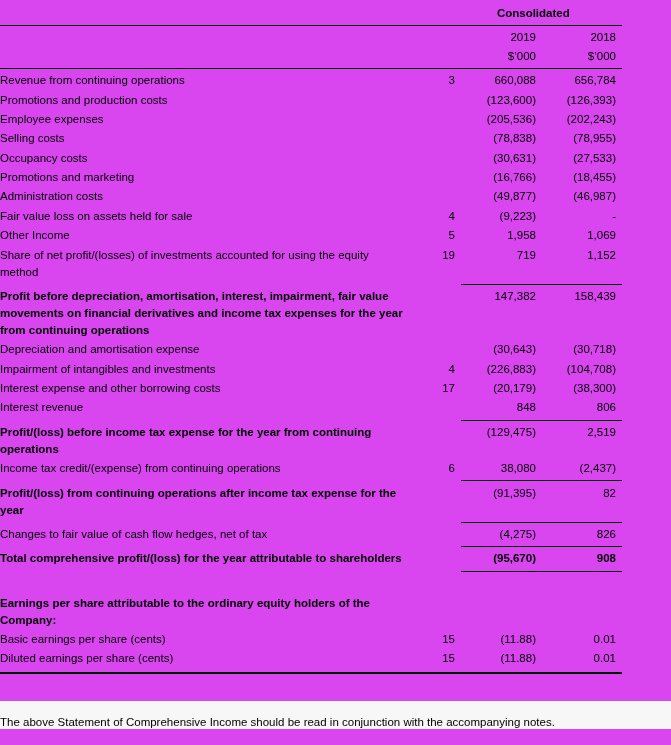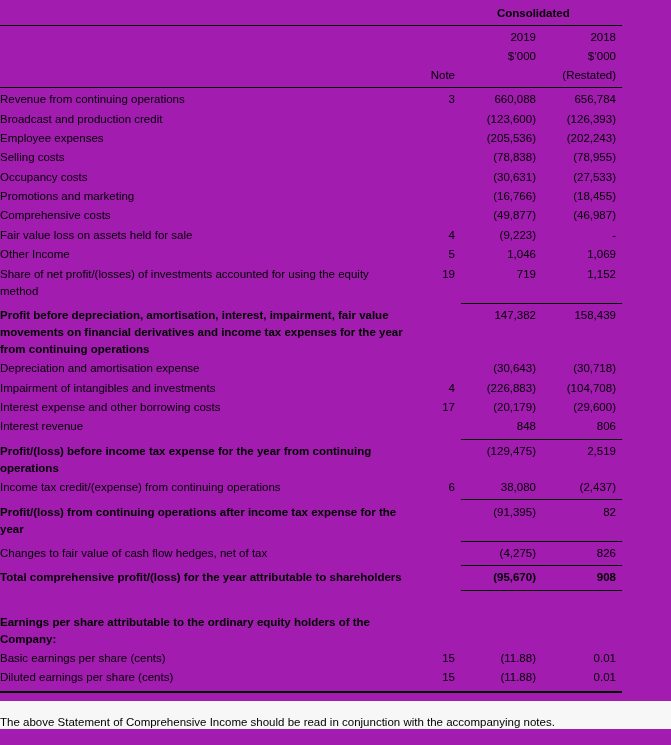--- a/index.html
+++ b/index.html
@@ -2,21 +2,21 @@
 <html><head>
 <meta charset="utf-8">
 <style>
   * { margin: 0; padding: 0; box-sizing: border-box; }
   html, body { background: #ffffff; }
   .page {
     width: 671px;
     height: 745px;
     position: relative;
     overflow: hidden;
-    background: #a21caf;
+    background: #d946ef;
     color: #000000;
     font-family: "Liberation Sans", sans-serif;
     font-size: 11.5px;
   }
   .table { width: 622px; padding-top: 3px; }
   .row { display: flex; align-items: flex-start; padding: 1.2px 6px 1.2px 0; }
   .label { width: 420px; white-space: pre; line-height: 17px; }
   .note  { width: 35px;  text-align: right; line-height: 17px; }
   .v1    { width: 81px;  text-align: right; line-height: 17px; }
   .v2    { width: 80px;  text-align: right; line-height: 17px; }
@@ -62,38 +62,32 @@
       <span class="v2">2018</span>
     </div>
 
     <div class="row head-row">
       <span class="label"></span>
       <span class="note"></span>
       <span class="v1">$’000</span>
       <span class="v2">$’000</span>
     </div>
 
-    <div class="row head-row">
-      <span class="label"></span>
-      <span class="note">Note</span>
-      <span class="v1"></span>
-      <span class="v2">(Restated)</span>
-    </div>
 
     <div class="rule full"></div>
 
     <div id="rows-container">
         <div class="row body-row">
     <span class="label">Revenue from continuing operations</span>
     <span class="note">3</span>
     <span class="v1">660,088</span>
     <span class="v2">656,784</span>
   </div>
         <div class="row body-row">
-    <span class="label">Broadcast and production credit</span>
+    <span class="label">Promotions and production costs</span>
     <span class="note"></span>
     <span class="v1">(123,600)</span>
     <span class="v2">(126,393)</span>
   </div>
         <div class="row body-row">
     <span class="label">Employee expenses</span>
     <span class="note"></span>
     <span class="v1">(205,536)</span>
     <span class="v2">(202,243)</span>
   </div>
@@ -109,35 +103,35 @@
     <span class="v1">(30,631)</span>
     <span class="v2">(27,533)</span>
   </div>
         <div class="row body-row">
     <span class="label">Promotions and marketing</span>
     <span class="note"></span>
     <span class="v1">(16,766)</span>
     <span class="v2">(18,455)</span>
   </div>
         <div class="row body-row">
-    <span class="label">Comprehensive costs</span>
+    <span class="label">Administration costs</span>
     <span class="note"></span>
     <span class="v1">(49,877)</span>
     <span class="v2">(46,987)</span>
   </div>
         <div class="row body-row">
     <span class="label">Fair value loss on assets held for sale</span>
     <span class="note">4</span>
     <span class="v1">(9,223)</span>
     <span class="v2">-</span>
   </div>
         <div class="row body-row">
     <span class="label">Other Income</span>
     <span class="note">5</span>
-    <span class="v1">1,046</span>
+    <span class="v1">1,958</span>
     <span class="v2">1,069</span>
   </div>
         <div class="row body-row">
     <span class="label">Share of net profit/(losses) of investments accounted for using the equity
 method</span>
     <span class="note">19</span>
     <span class="v1">719</span>
     <span class="v2">1,152</span>
   </div>
         <div class="rule cols"></div>
@@ -158,21 +152,21 @@
         <div class="row body-row">
     <span class="label">Impairment of intangibles and investments</span>
     <span class="note">4</span>
     <span class="v1">(226,883)</span>
     <span class="v2">(104,708)</span>
   </div>
         <div class="row body-row">
     <span class="label">Interest expense and other borrowing costs</span>
     <span class="note">17</span>
     <span class="v1">(20,179)</span>
-    <span class="v2">(29,600)</span>
+    <span class="v2">(38,300)</span>
   </div>
         <div class="row body-row">
     <span class="label">Interest revenue</span>
     <span class="note"></span>
     <span class="v1">848</span>
     <span class="v2">806</span>
   </div>
         <div class="rule cols"></div>
         <div class="row body-row">
     <span class="label bold">Profit/(loss) before income tax expense for the year from continuing

